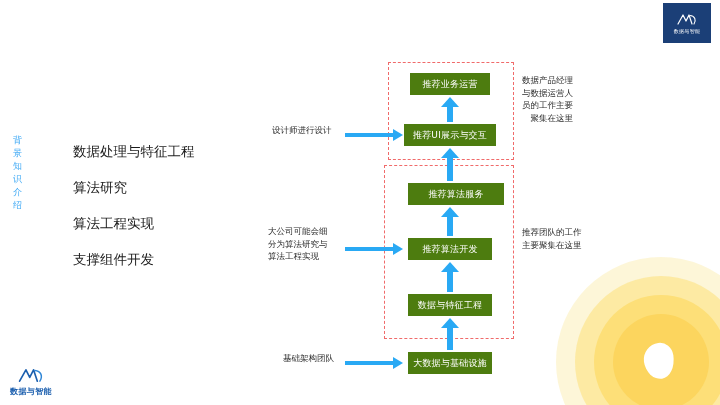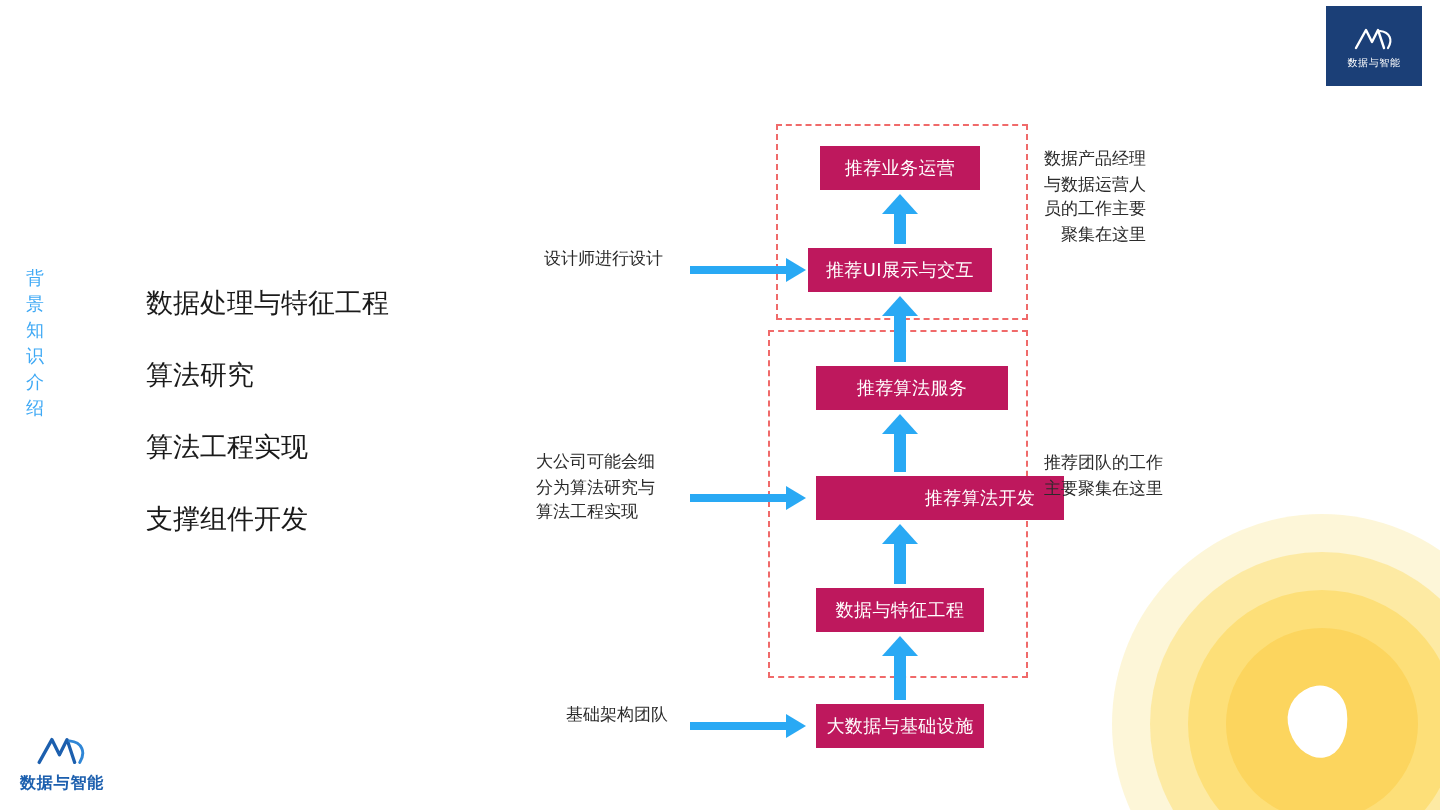--- a/index.html
+++ b/index.html
@@ -55,28 +55,28 @@
   .bullets .b{font-size:13.5px;color:#1a1a1a;margin-bottom:18px;white-space:nowrap;}
   .bullets .b:last-child{margin-bottom:0;}
 
   
   .dashed{position:absolute;border:1px dashed #f06a6a;}
   .dashed.top{left:388px;top:62px;width:124px;height:96px;}
   .dashed.mid{left:384px;top:165px;width:128px;height:172px;}
 
   
   .node{
-    position:absolute;background:#be185d;color:#ffffff;
+    position:absolute;background:#4d7c0f;color:#ffffff;
     display:flex;align-items:center;justify-content:center;
     font-size:9px;white-space:nowrap;letter-spacing:.2px;
   }
   .n1{left:410px;top:73px;width:80px;height:22px;}
   .n2{left:404px;top:124px;width:92px;height:22px;}
   .n3{left:408px;top:183px;width:96px;height:22px;}
-  .n4{left:408px;top:238px;width:84px;height:22px;padding-left:40px;}
+  .n4{left:408px;top:238px;width:84px;height:22px;}
   .n5{left:408px;top:294px;width:84px;height:22px;}
   .n6{left:408px;top:352px;width:84px;height:22px;}
 
   
   .varrow{position:absolute;width:18px;}
   .varrow .shaft{position:absolute;left:6px;bottom:0;width:6px;background:#29a9f4;}
   .varrow .head{
     position:absolute;left:0;top:0;width:0;height:0;
     border-left:9px solid transparent;border-right:9px solid transparent;
     border-bottom:10px solid #29a9f4;

